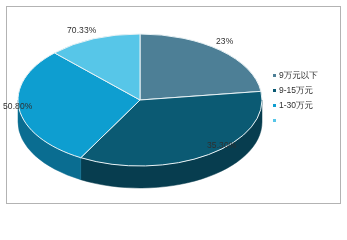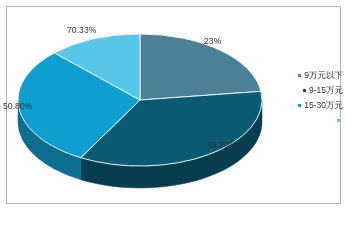--- a/index.html
+++ b/index.html
@@ -49,38 +49,37 @@
   }
 
   
   .data-label {
     position: absolute;
     font-size: 8.5px;
     color: #2f2f2f;
     white-space: nowrap;
     letter-spacing: 0.1px;
   }
-  #label-0 { left: 204px; top: 36px; text-align: center; }           
+  #label-0 { left: 216px; top: 36px; text-align: center; }           
   #label-1 { left: 207px; top: 140px; }          
   #label-2 { left: 3px;   top: 101px; }          
   #label-3 { left: 67px;  top: 25px; }           
 
   
   #legend {
     position: absolute;
     left: 273px;
     top: 68px;
     width: 70px;
   }
   .legend-item {
     display: flex;
     align-items: center;
     height: 15px;
     white-space: nowrap;
-    justify-content: flex-end;
   }
   .legend-swatch {
     width: 3px;
     height: 3px;
     margin-right: 3px;
     flex: 0 0 auto;
   }
   .legend-text {
     font-size: 8.5px;
     color: #2f2f2f;
@@ -118,21 +117,21 @@
       <div class="legend-item">
         <span class="legend-swatch" style="background: rgb(77, 127, 150);"></span>
         <span class="legend-text">9万元以下</span>
       </div>
       <div class="legend-item">
         <span class="legend-swatch" style="background: rgb(11, 90, 115);"></span>
         <span class="legend-text">9-15万元</span>
       </div>
       <div class="legend-item">
         <span class="legend-swatch" style="background: rgb(14, 158, 208);"></span>
-        <span class="legend-text">15-30万元</span>
+        <span class="legend-text">1-30万元</span>
       </div>
       <div class="legend-item">
         <span class="legend-swatch" style="background: rgb(87, 198, 232);"></span>
       </div>
     </div>
 
   </div>
 </div>
 
 </body></html>

